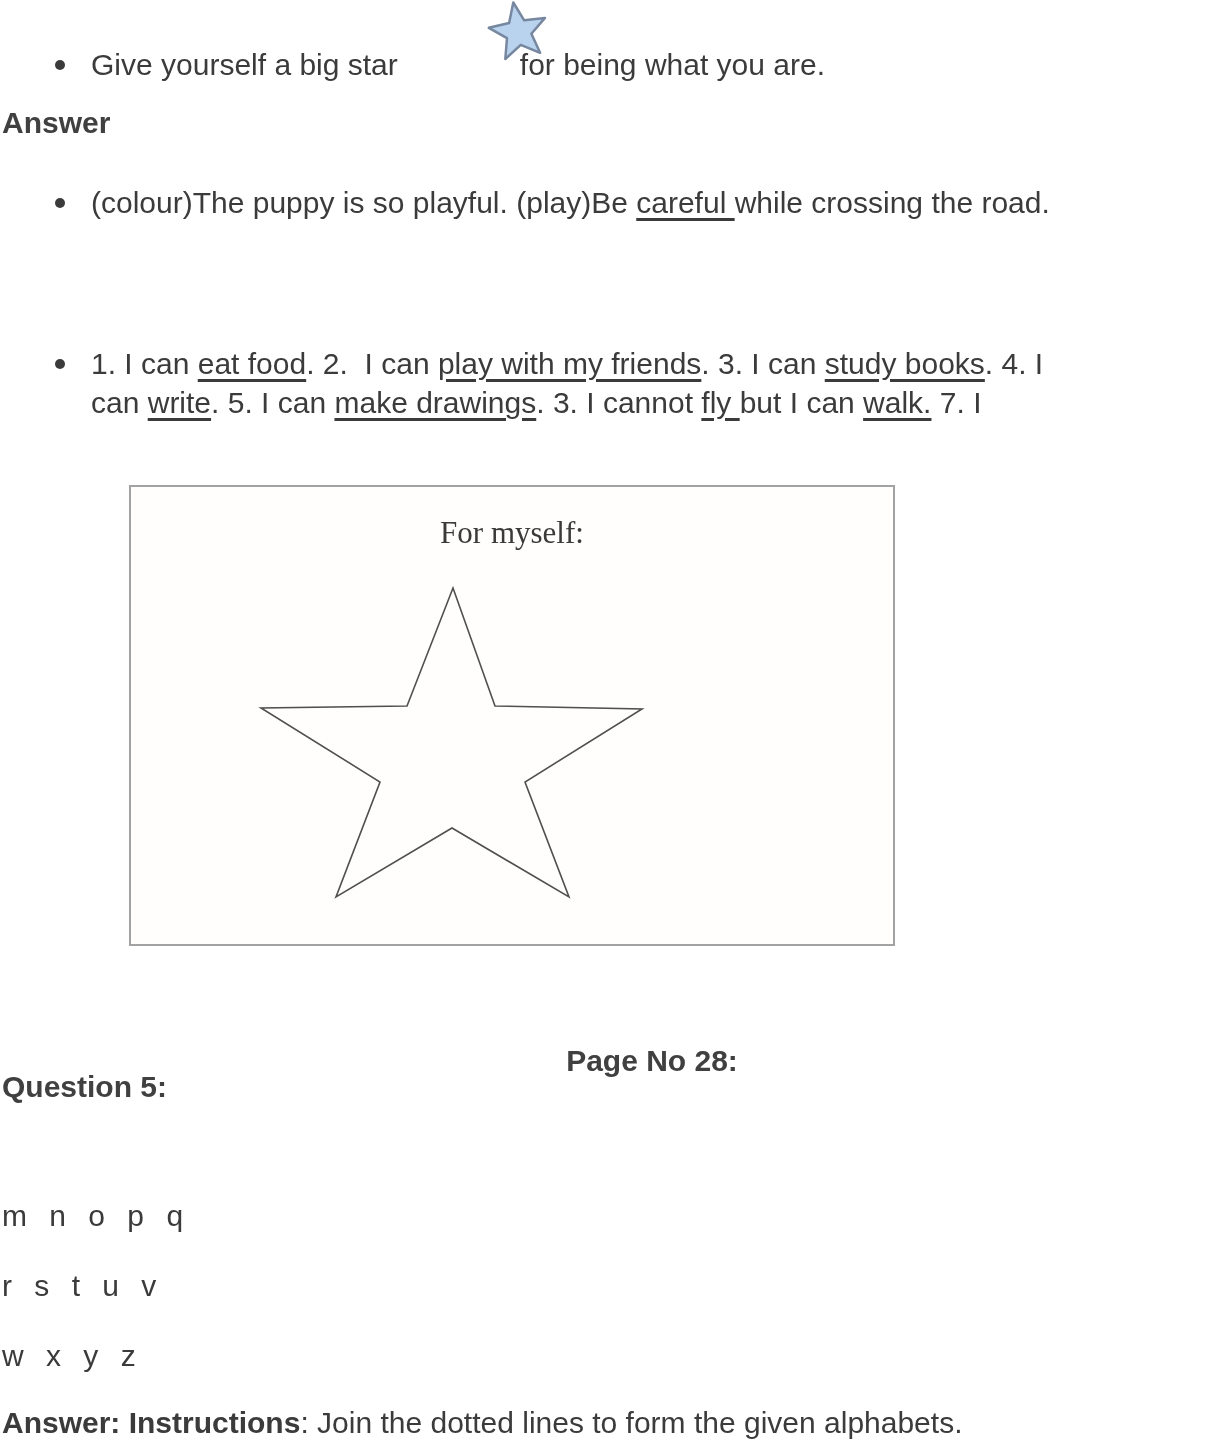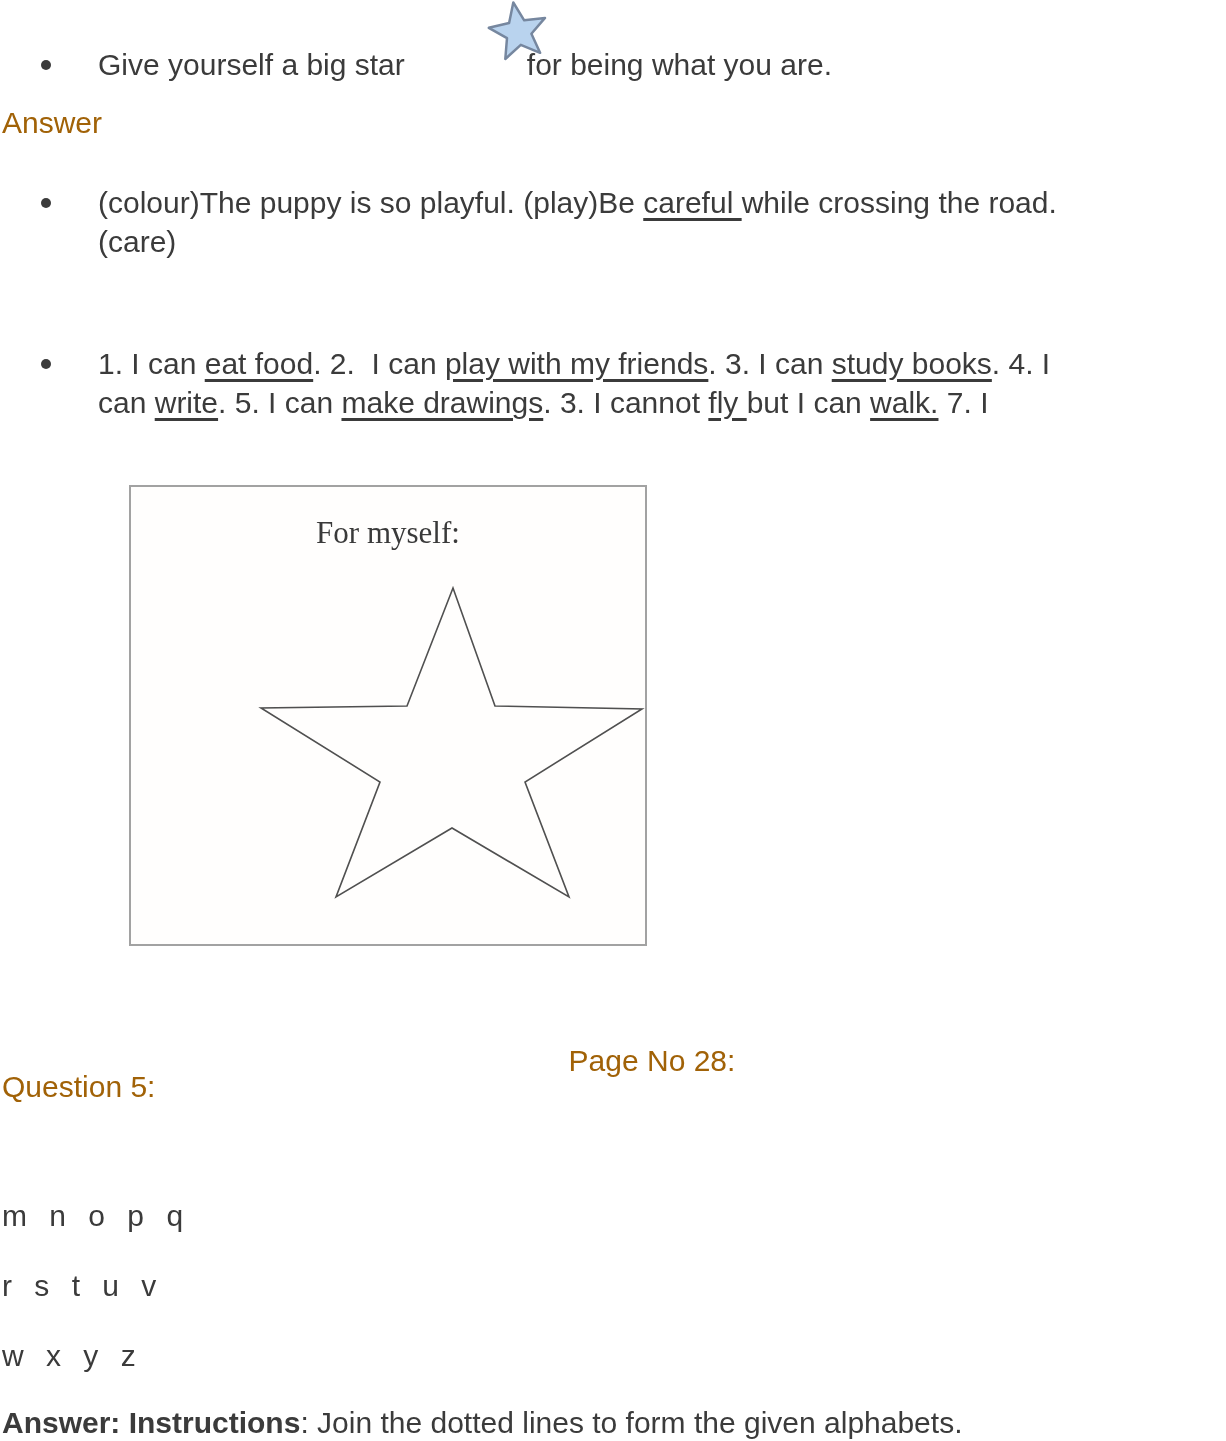--- a/index.html
+++ b/index.html
@@ -3,34 +3,34 @@
 <meta charset="utf-8">
 <style>
   html,body{margin:0;padding:0}
   body{
     width:1226px;height:1441px;position:relative;overflow:hidden;
     background:#ffffff;color:#3b3b3b;
     font-family:"Liberation Sans","DejaVu Sans",sans-serif;
     font-size:30px;line-height:39px;
   }
   .abs{position:absolute}
-  .bullet-item{left:0;width:1078px;padding-left:98px;box-sizing:border-box}
+  .bullet-item{left:14px;width:1078px;padding-left:77px;box-sizing:border-box}
   .bullet-dot{
     position:absolute;left:41px;top:15px;width:10px;height:10px;
     border-radius:50%;background:#3b3b3b;
   }
   .line{white-space:pre}
   .u{text-decoration:underline;text-decoration-thickness:3px;text-underline-offset:5px}
   .b{font-weight:700}
   .i{}
-  .heading{font-weight:400;color:#a16207}
+  .heading{font-weight:700;color:#404040}
   .star-gap{display:inline-block;width:122px}
   .star-icon-wrap{left:477px;top:0;width:80px;height:62px}
   .myself-box{
-    left:129px;top:485px;width:518px;height:461px;box-sizing:border-box;
+    left:129px;top:485px;width:766px;height:461px;box-sizing:border-box;
     border:2px solid #a2a2a2;background:#fffefd;
   }
   .myself-title{
     margin-top:26px;text-align:center;
     font-family:"Liberation Serif","DejaVu Serif",serif;
     font-size:31px;color:#3a3a3a;
   }
   .star-outline-svg{position:absolute;left:0;top:0;width:642px;height:457px}
   .page-heading{left:0;top:1041px;width:1226px;text-align:center;transform:translateX(39px)}
   .q-heading{left:2px;top:1067px}
@@ -51,21 +51,20 @@
     <polygon points="33.8,2.5 44.7,20.3 65.5,17.9 51.9,33.8 60.6,52.8 41.3,44.8 25.8,59 27.5,38.1 9.3,27.8 29.6,23" fill="none" stroke-width="2.5" stroke-linejoin="round" stroke="#76879f"></polygon>
   </svg>
 </div>
 
 <div class="abs heading" style="left:2px;top:103px">Answer</div>
 
 <div class="abs bullet-item" style="top:183px">
   <span class="bullet-dot"></span>
   <div>
       <div class="line"><span>(colour)The puppy is so playful. (play)Be </span><span class="u">careful </span><span>while crossing the road.</span></div>
-      <div class="line"><span>(care)</span></div>
     </div>
 </div>
 
 <div class="abs bullet-item" style="top:344px">
   <span class="bullet-dot"></span>
   <div>
       <div class="line"><span>1. I can </span><span class="u">eat food</span><span>. 2.  I can </span><span class="u">play with my friends</span><span>. 3. I can </span><span class="u">study books</span><span>. 4. I</span></div>
       <div class="line"><span>can </span><span class="u">write</span><span>. 5. I can </span><span class="u">make drawings</span><span>. 3. I cannot </span><span class="u">fly </span><span>but I can </span><span class="u">walk.</span><span> 7. I</span></div>
     </div>
 </div>

